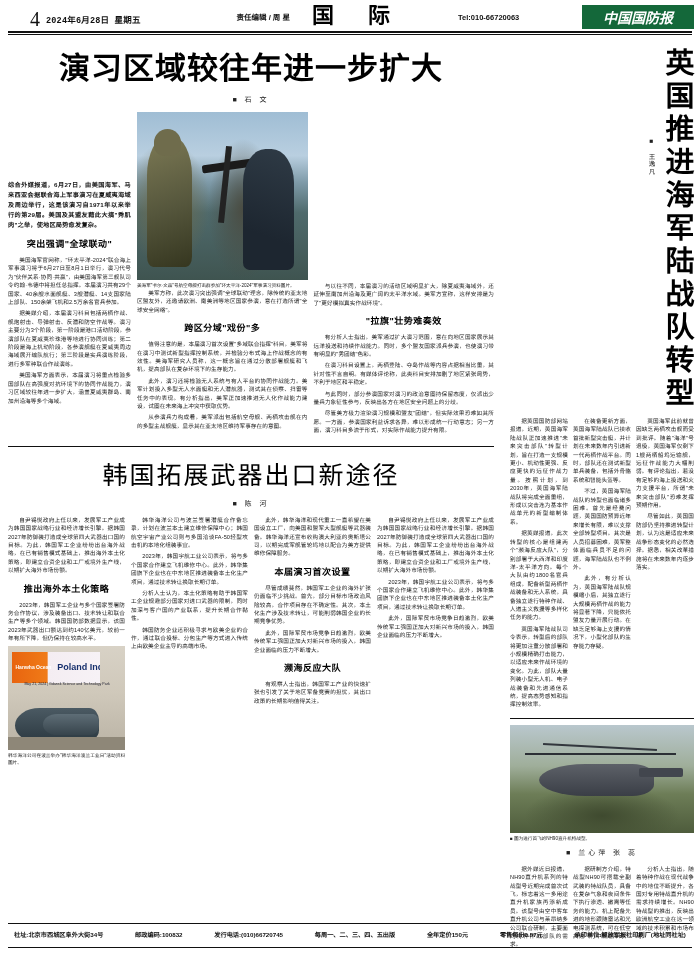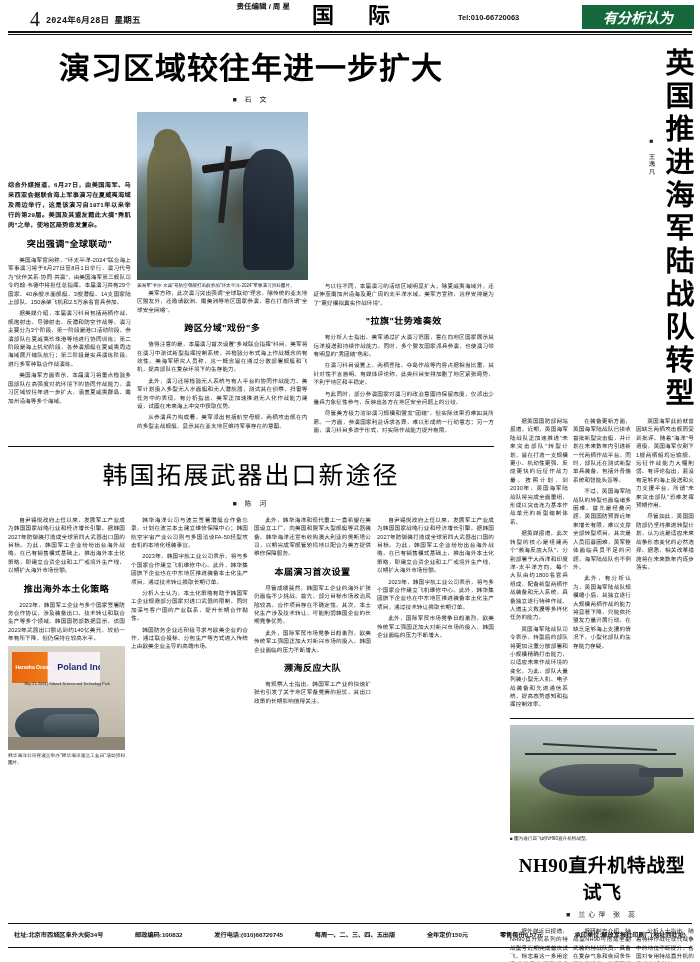--- a/index.html
+++ b/index.html
@@ -46,21 +46,21 @@
     font-size: 8.5px;
     letter-spacing: 0.2px;
     padding-bottom: 4px;
     white-space: nowrap;
     color: #111;
     font-family: Liberation Mono, monospace;
     font-weight: 700;
   }
   .mh-editor {
     font-size: 7.5px;
-    padding-bottom: 19px;
+    padding-bottom: 8px;
     margin-left: 96px;
     white-space: nowrap;
     font-family: "Liberation Sans", sans-serif;
     font-weight: 700;
     color: #111;
   }
   .mh-section {
     font-size: 22px;
     font-weight: 700;
     letter-spacing: 14px;
@@ -410,21 +410,21 @@
 <body>
 
 <div class="page">
 
   <div class="masthead">
     <div class="mh-pageno">4</div>
     <div class="mh-date">2024年6月28日  星期五</div>
     <div class="mh-editor">责任编辑 / 周   星</div>
     <div class="mh-section">国 际</div>
     <div class="mh-tel">Tel:010-66720063</div>
-    <div class="mh-logo">有分析认为</div>
+    <div class="mh-logo">中国国防报</div>
   </div>
   <div class="mh-rule"></div>
   <div class="mh-rule2"></div>
 
   <div class="content">
 
     <div class="col-main">
 
       <div>
         <div class="a1-headline">演习区域较往年进一步扩大</div>
@@ -548,21 +548,20 @@
 
       <div>
         <div class="photo ph-heli">
           <div class="rotor"></div>
           <div class="rotor2"></div>
           <div class="body"></div>
           <div class="tail"></div>
         </div>
         <div class="cap">■ 图为进行首飞的NH90直升机特战型。</div>
 
-        <div class="a3-headline">NH90直升机特战型试飞</div>
         <div class="byline">■ 兰心萍  张  蕊</div>
 
         <div class="r-cols">
           <div class="r-c">
             <p class="ptext indent">据外媒近日报道，NH90直升机系列的特战型号近期完成首次试飞，标志着这一多用途直升机家族再添新成员。该型号由空中客车直升机公司与莱昂纳多公司联合研制，主要面向特种作战部队的需求。</p>
 
           </div>
           <div class="r-c">
             <p class="ptext indent">据研制方介绍，特战型NH90可搭载全副武装的特战队员，具备在复杂气象和夜间条件下执行渗透、撤离等任务的能力。机上配备先进的地形跟随雷达和光电探测系统，可在低空高速飞行中规避障碍。</p>
 

